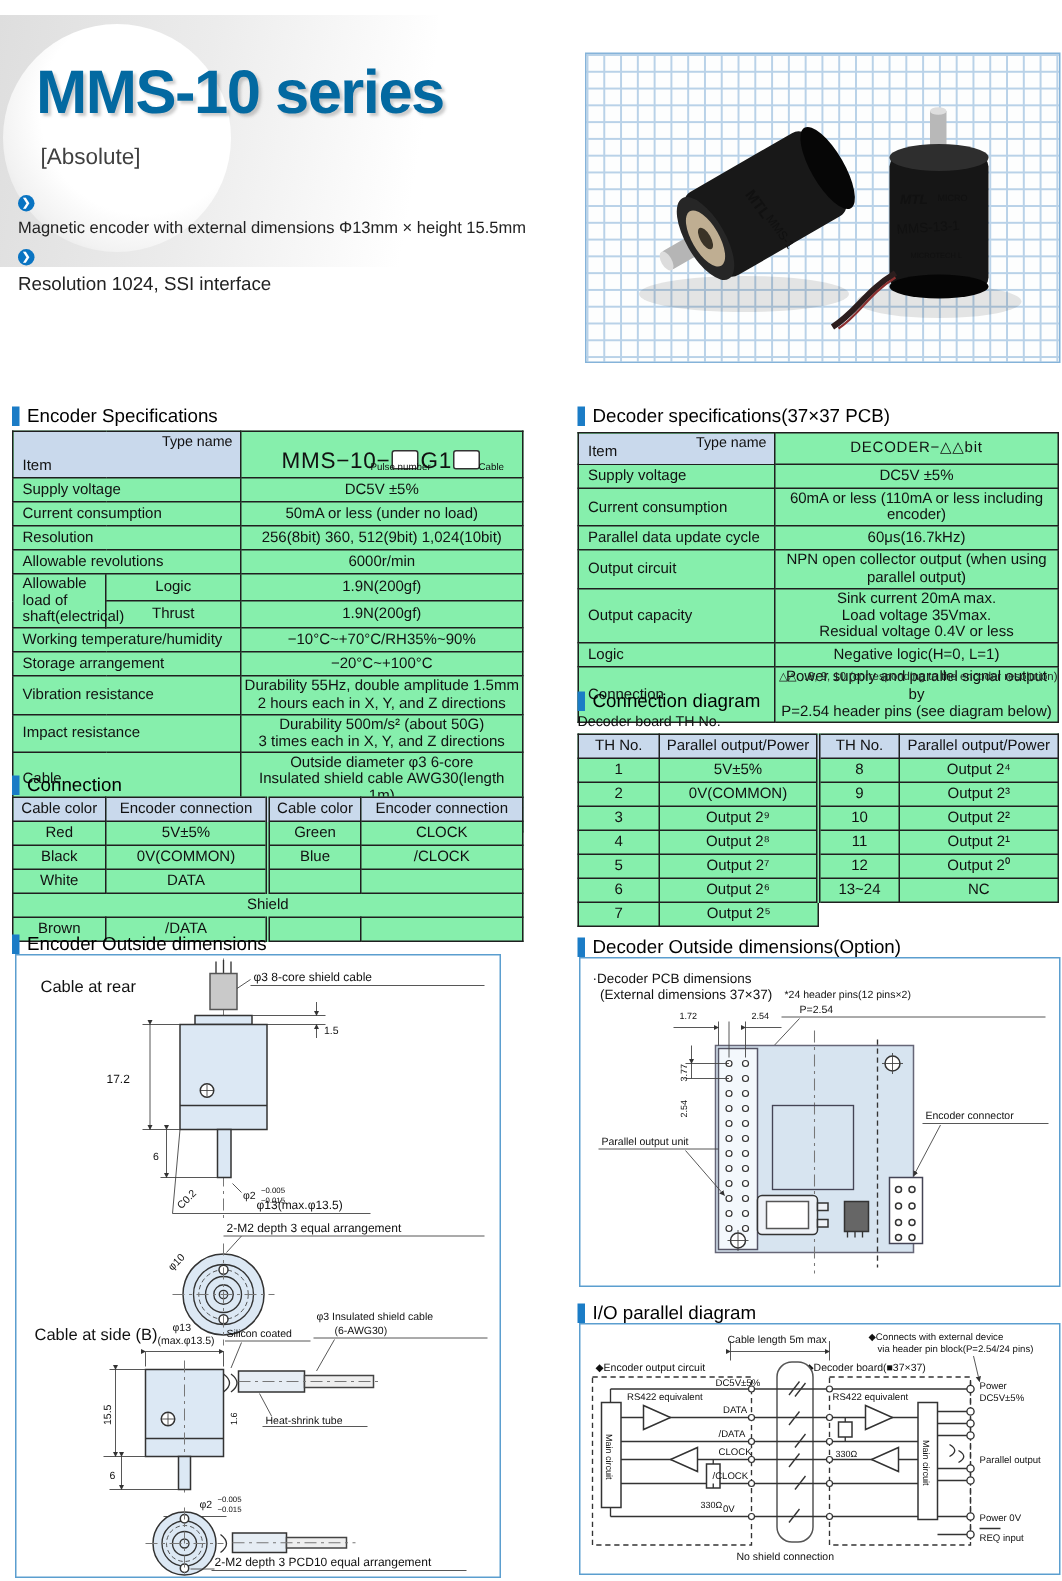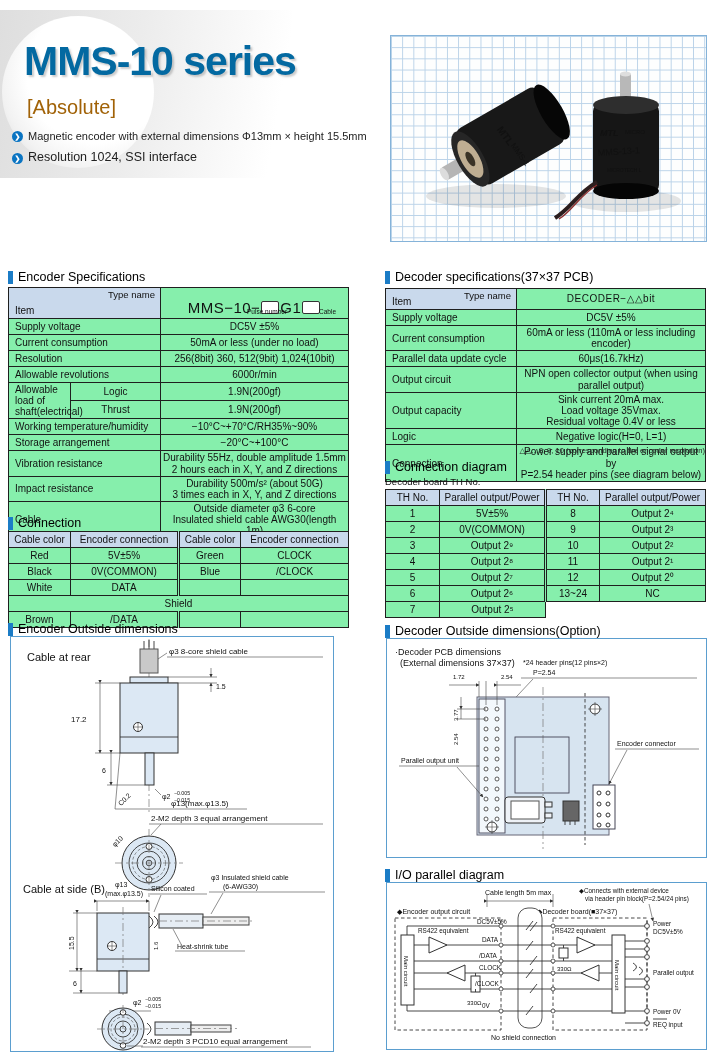--- a/index.html
+++ b/index.html
@@ -6,23 +6,23 @@
   body{width:708px;height:1054px;position:relative;background:#fff;
        font-family:"Liberation Sans",sans-serif;color:#111;overflow:hidden;}
   .abs{position:absolute;}
   
   .hdr-grad{left:0;top:10px;width:292px;height:168px;
     background:linear-gradient(100deg,#dedede 0%,#ececec 45%,#ffffff 92%);}
   .hdr-circle{left:2px;top:16px;width:152px;height:152px;border-radius:50%;
     background:radial-gradient(circle at 62% 38%,#ffffff 52%,#f2f2f2 72%,#d7d7d7 96%);}
   .title{left:24px;top:38px;font-size:41px;font-weight:bold;letter-spacing:-1px;
     color:#0369a1;text-shadow:2px 2px 2px rgba(110,110,110,.35);}
-  .abs-label{left:27px;top:96px;font-size:20px;color:#a16207;}
+  .abs-label{left:27px;top:96px;font-size:15px;color:#404040;}
   .bullets{left:12px;top:130px;width:370px;}
-  .bullet{display:flex;align-items:flex-end;gap:5px;margin-bottom:8px;color:#222;}
+  .bullet{display:flex;align-items:flex-start;gap:5px;margin-bottom:8px;color:#222;flex-direction:column;}
   .b-icon{flex:0 0 11px;width:11px;height:11px;border-radius:50%;background:#0a74c2;
     color:#fff;font-size:7px;line-height:11px;text-align:center;font-weight:bold;}
   .b0{font-size:11px;}
   .b1{font-size:12.5px;}
   
   .photo{left:390px;top:35px;width:315px;height:205px;border:1px solid #85b3d9;
     background-color:#fdfefe;
     background-image:linear-gradient(#b9d2e8 1px,transparent 1px),
                      linear-gradient(90deg,#b9d2e8 1px,transparent 1px);
     background-size:11.2px 11.2px;}

